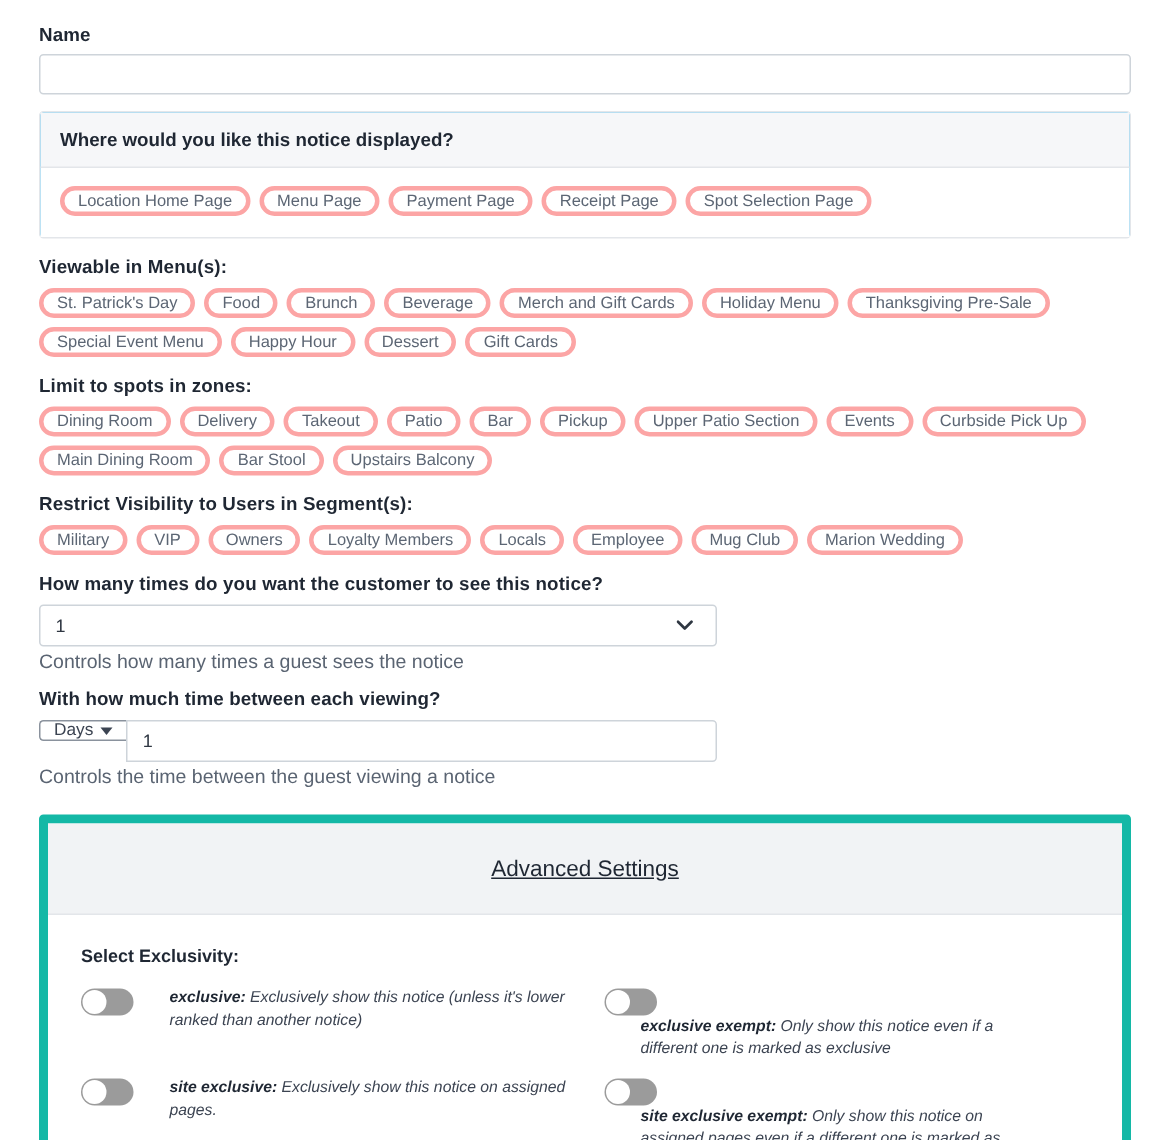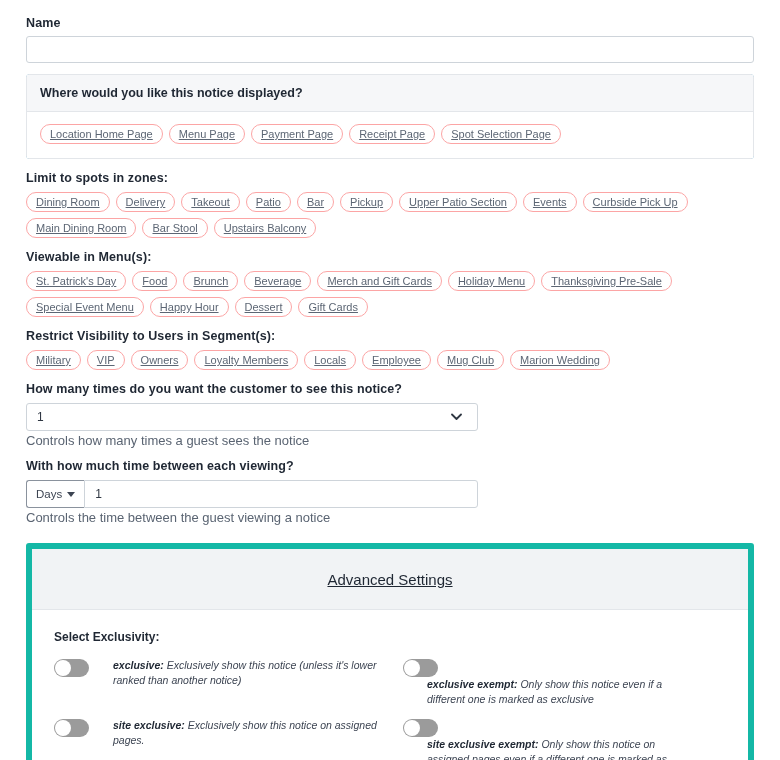--- a/index.html
+++ b/index.html
@@ -84,30 +84,29 @@
     flex-wrap: wrap;
     gap: 6px 6px;
     align-items: flex-start;
   }
   .chip {
     display: inline-flex;
     align-items: center;
     justify-content: center;
     height: 20px;
     padding: 0 9px;
-    border: 1px solid #fca5a5;
+    border: 3px solid #fca5a5;
     border-radius: 11px;
     background: #ffffff;
     color: #5c6674;
     font-size: 11px;
     line-height: 18px;
     white-space: nowrap;
     cursor: pointer;
     font-family: "Liberation Sans", "DejaVu Sans", sans-serif;
-    text-decoration: underline;
   }
 
   .chips-block { padding: 0 10px; }
 
   .group { margin-top: 12px; }
 
   
   .select-wrap {
     padding: 0 10px;
     position: relative;
@@ -150,21 +149,21 @@
   .input-group {
     display: flex;
     margin: 0 10px;
     width: 452px;
     height: 28px;
   }
   .ig-btn {
     display: inline-flex;
     align-items: center;
     gap: 5px;
-    height: 28px;
+    height: 14px;
     padding: 0 9px;
     border: 1px solid #8a929d;
     border-right: none;
     border-radius: 3px 0 0 3px;
     background: #ffffff;
     font-family: "Liberation Sans", "DejaVu Sans", sans-serif;
     font-size: 11.5px;
     color: #3c4452;
     cursor: pointer;
     white-space: nowrap;
@@ -282,20 +281,39 @@
 
   <div class="card">
     <div class="card-header">Where would you like this notice displayed?</div>
     <div class="card-body">
       <div class="chip-row">
         <span class="chip">Location Home Page</span>
         <span class="chip">Menu Page</span>
         <span class="chip">Payment Page</span>
         <span class="chip">Receipt Page</span>
         <span class="chip">Spot Selection Page</span>
+      </div>
+    </div>
+  </div>
+
+  <div class="group">
+    <div class="section-label">Viewable in Menu(s):</div>
+    <div class="chips-block">
+      <div class="chip-row">
+        <span class="chip">St. Patrick's Day</span>
+        <span class="chip">Food</span>
+        <span class="chip">Brunch</span>
+        <span class="chip">Beverage</span>
+        <span class="chip">Merch and Gift Cards</span>
+        <span class="chip">Holiday Menu</span>
+        <span class="chip">Thanksgiving Pre-Sale</span>
+        <span class="chip">Special Event Menu</span>
+        <span class="chip">Happy Hour</span>
+        <span class="chip">Dessert</span>
+        <span class="chip">Gift Cards</span>
       </div>
     </div>
   </div>
 
   <div class="group">
     <div class="section-label">Limit to spots in zones:</div>
     <div class="chips-block">
       <div class="chip-row">
         <span class="chip">Dining Room</span>
         <span class="chip">Delivery</span>
@@ -307,39 +325,20 @@
         <span class="chip">Events</span>
         <span class="chip">Curbside Pick Up</span>
         <span class="chip">Main Dining Room</span>
         <span class="chip">Bar Stool</span>
         <span class="chip">Upstairs Balcony</span>
       </div>
     </div>
   </div>
 
   <div class="group">
-    <div class="section-label">Viewable in Menu(s):</div>
-    <div class="chips-block">
-      <div class="chip-row">
-        <span class="chip">St. Patrick's Day</span>
-        <span class="chip">Food</span>
-        <span class="chip">Brunch</span>
-        <span class="chip">Beverage</span>
-        <span class="chip">Merch and Gift Cards</span>
-        <span class="chip">Holiday Menu</span>
-        <span class="chip">Thanksgiving Pre-Sale</span>
-        <span class="chip">Special Event Menu</span>
-        <span class="chip">Happy Hour</span>
-        <span class="chip">Dessert</span>
-        <span class="chip">Gift Cards</span>
-      </div>
-    </div>
-  </div>
-
-  <div class="group">
     <div class="section-label">Restrict Visibility to Users in Segment(s):</div>
     <div class="chips-block">
       <div class="chip-row">
         <span class="chip">Military</span>
         <span class="chip">VIP</span>
         <span class="chip">Owners</span>
         <span class="chip">Loyalty Members</span>
         <span class="chip">Locals</span>
         <span class="chip">Employee</span>
         <span class="chip">Mug Club</span>

